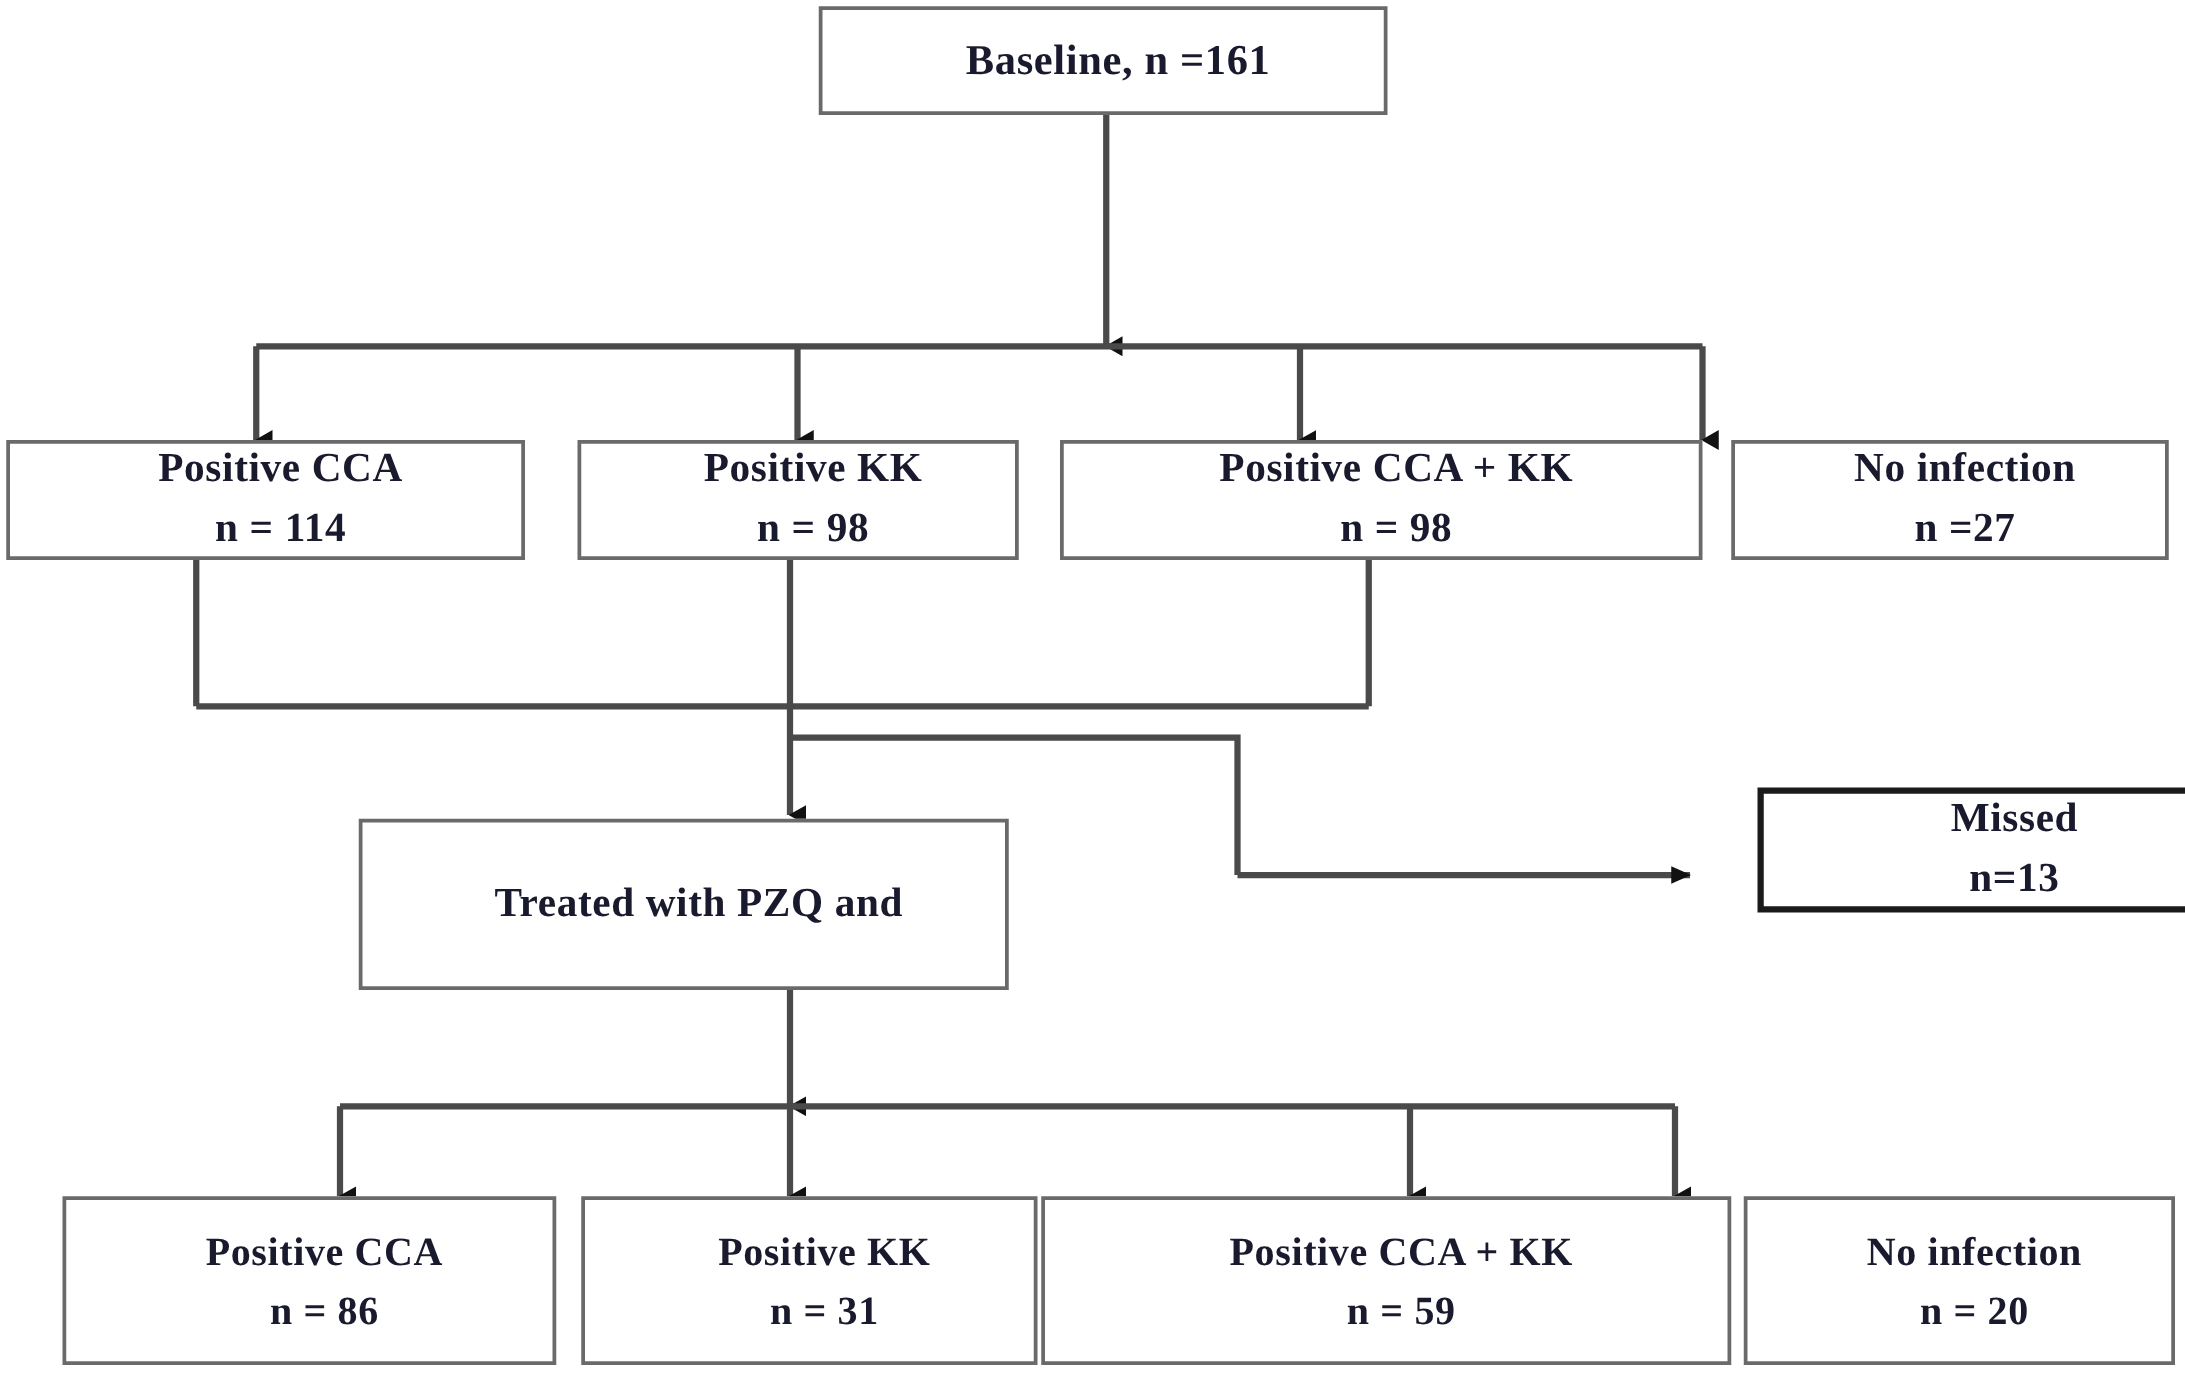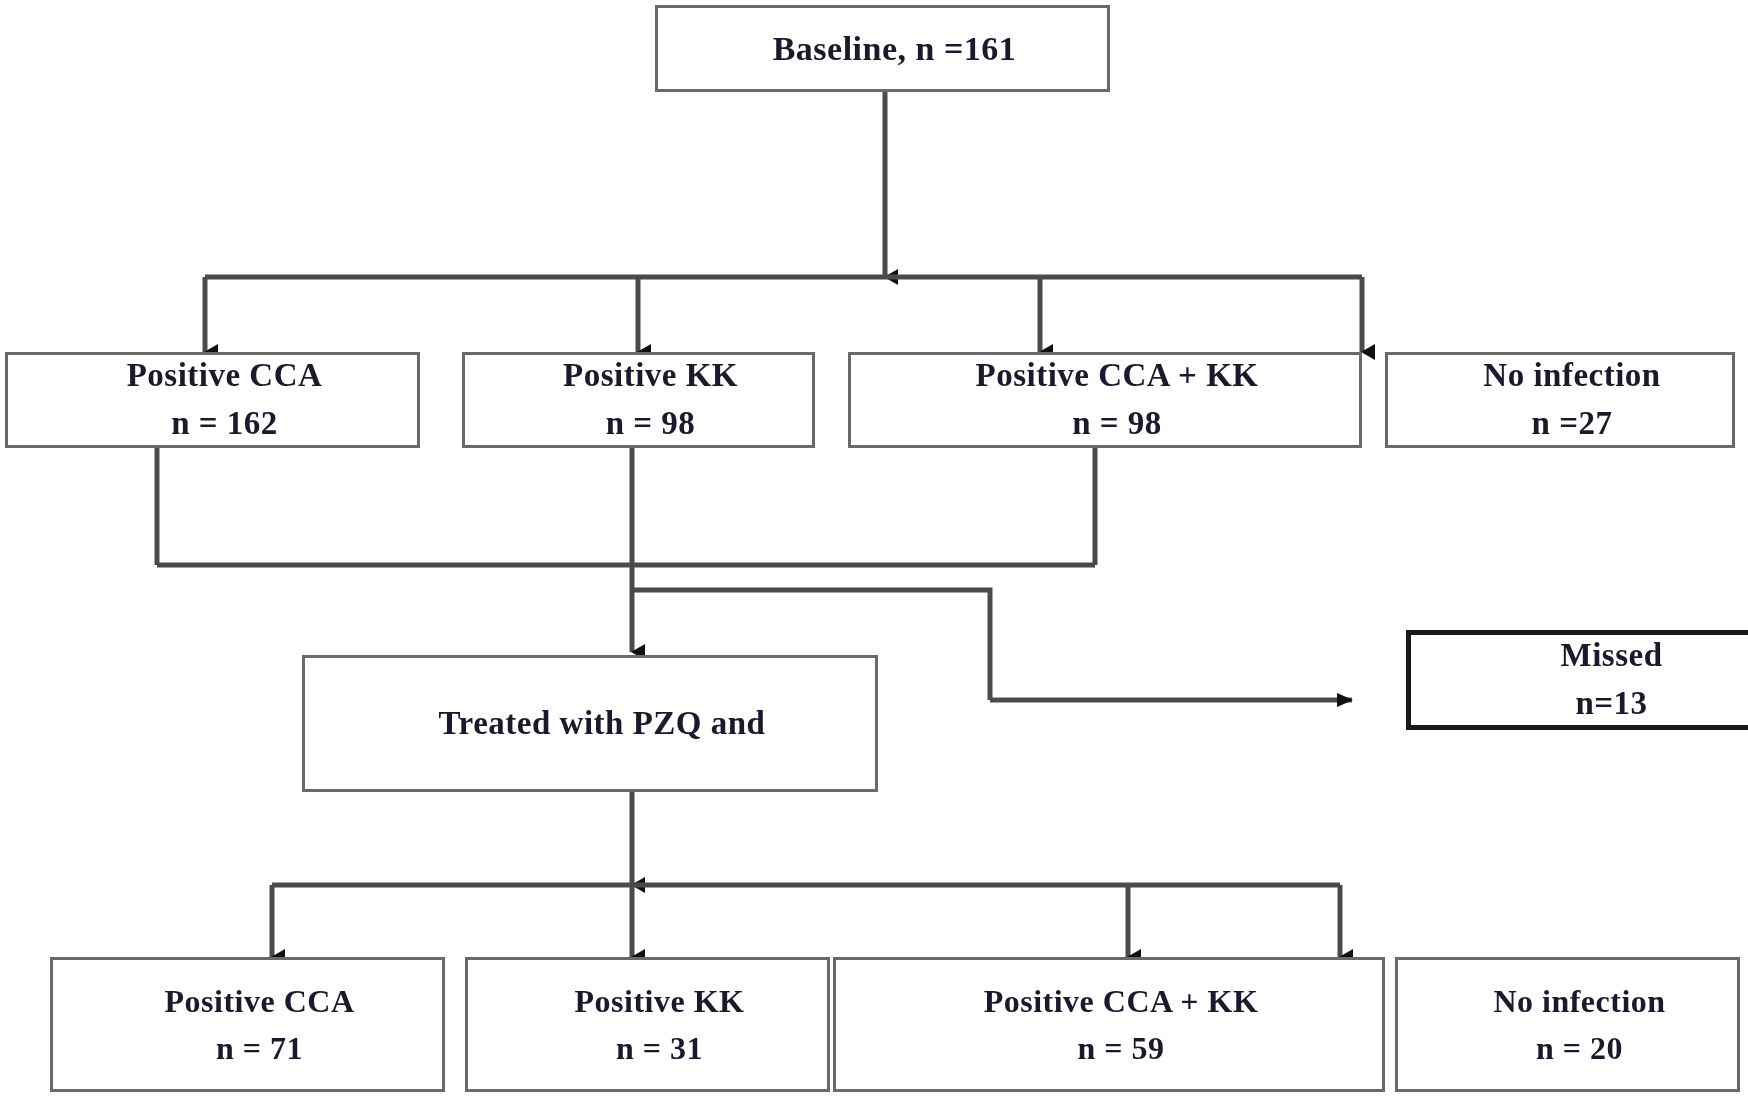--- a/index.html
+++ b/index.html
@@ -93,50 +93,50 @@
       <line x1="1340" y1="885" x2="1340" y2="957" marker-end="url(#arrowDown)"></line>
     </g>
   </svg>
 
   <div class="node fs34" style="left:655px; top:5px; width:455px; height:87px;">
     <span class="line">Baseline, n =161</span>
   </div>
 
   <div class="node fs33" style="left:5px; top:352px; width:415px; height:96px;">
     <span class="line">Positive CCA</span>
-    <span class="line">n = 162</span>
+    <span class="line">n = 114</span>
   </div>
 
   <div class="node fs33" style="left:462px; top:352px; width:353px; height:96px;">
     <span class="line">Positive KK</span>
     <span class="line">n = 98</span>
   </div>
 
   <div class="node fs33" style="left:848px; top:352px; width:514px; height:96px;">
     <span class="line">Positive CCA + KK</span>
     <span class="line">n = 98</span>
   </div>
 
   <div class="node fs33" style="left:1385px; top:352px; width:350px; height:96px;">
     <span class="line">No infection</span>
     <span class="line">n =27</span>
   </div>
 
-  <div class="node fs33" style="left:302px; top:655px; width:576px; height:137px;">
+  <div class="node fs33" style="left:287px; top:655px; width:520px; height:137px;">
     <span class="line">Treated with PZQ and</span>
   </div>
 
   <div class="node thick fs33" style="left:1406px; top:630px; width:387px; height:100px;">
     <span class="line">Missed</span>
     <span class="line">n=13</span>
   </div>
 
   <div class="node fs32" style="left:50px; top:957px; width:395px; height:135px;">
     <span class="line">Positive CCA</span>
-    <span class="line">n = 71</span>
+    <span class="line">n = 86</span>
   </div>
 
   <div class="node fs32" style="left:465px; top:957px; width:365px; height:135px;">
     <span class="line">Positive KK</span>
     <span class="line">n = 31</span>
   </div>
 
   <div class="node fs32" style="left:833px; top:957px; width:552px; height:135px;">
     <span class="line">Positive CCA + KK</span>
     <span class="line">n = 59</span>

